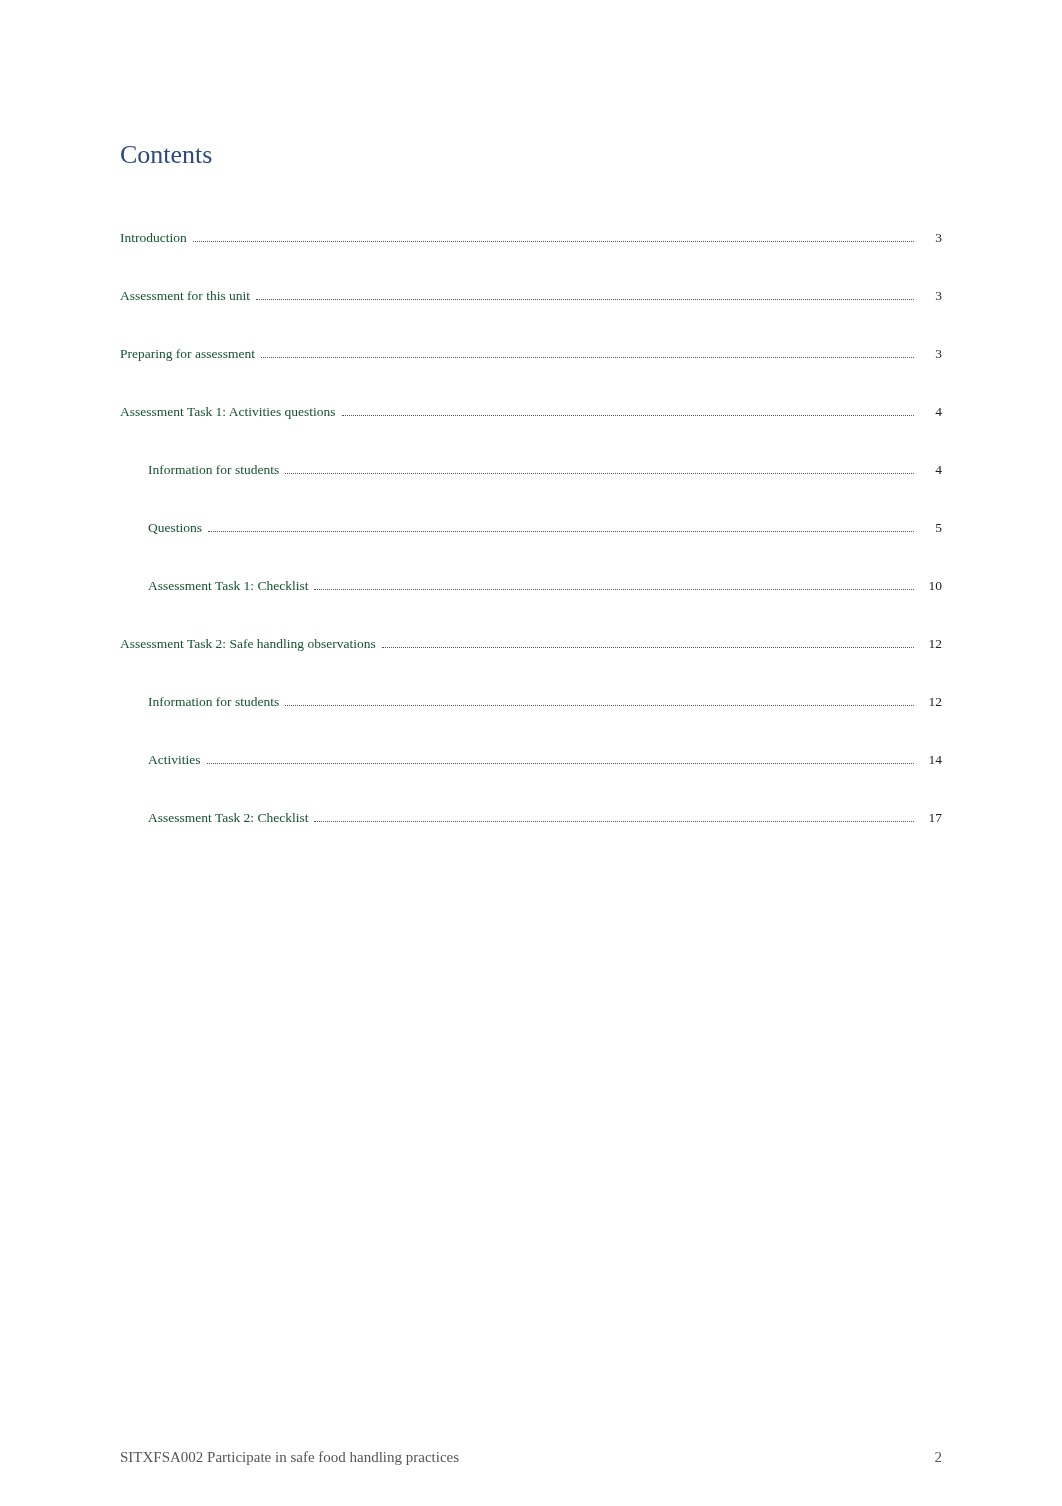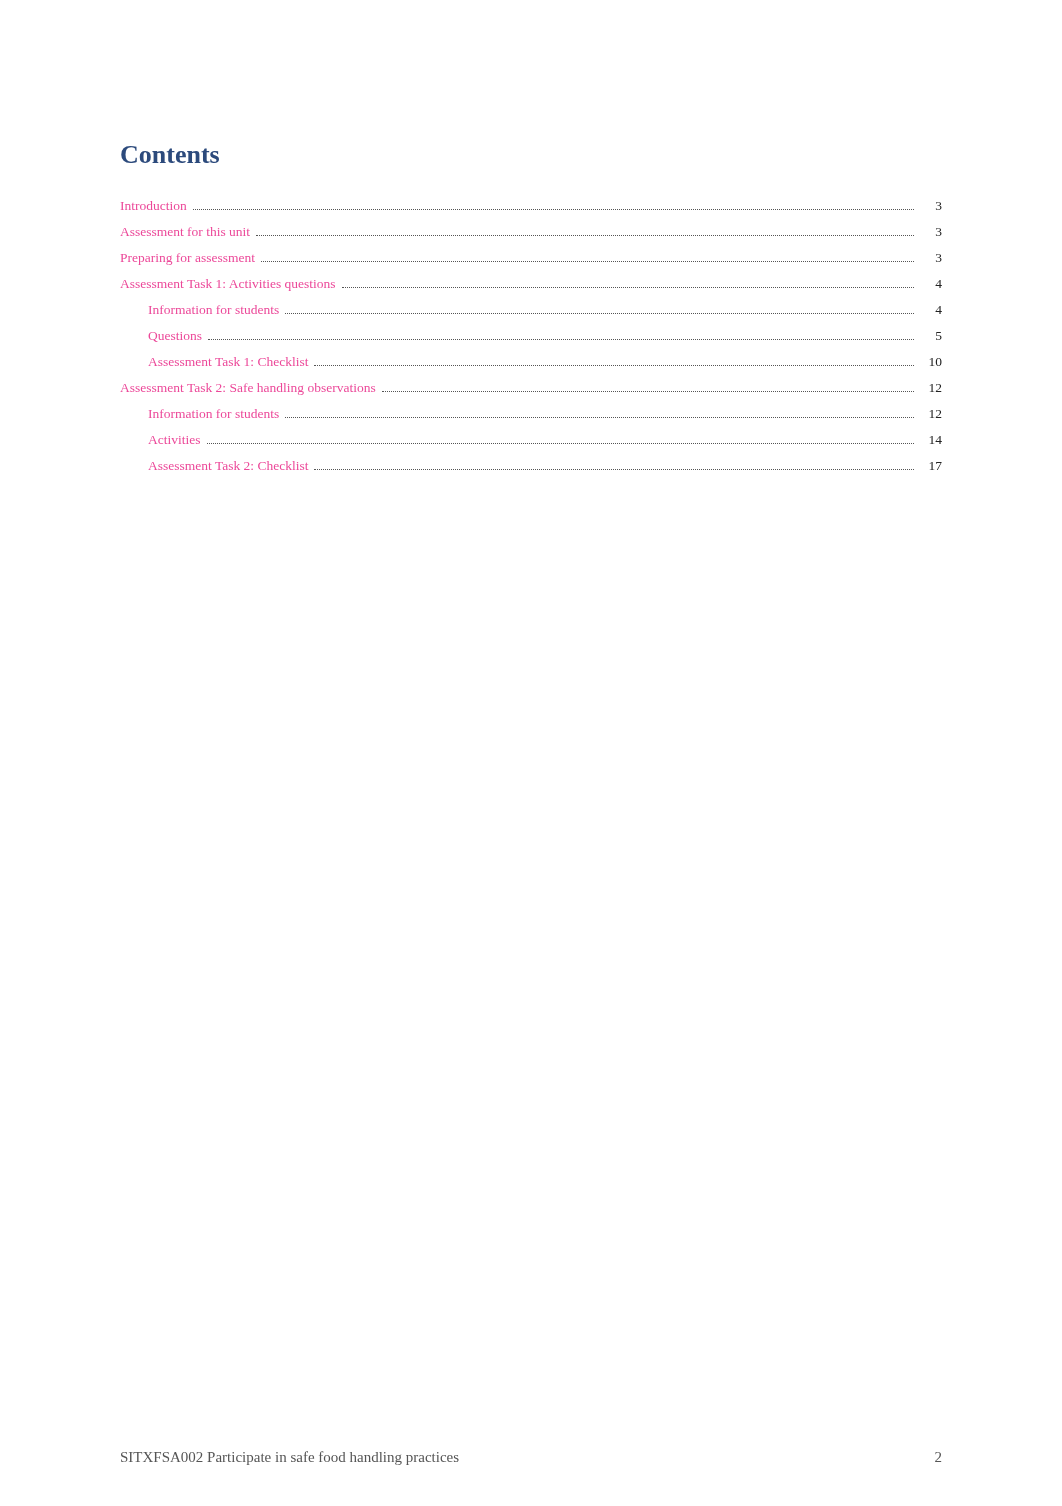--- a/index.html
+++ b/index.html
@@ -20,36 +20,37 @@
     .page-container {
       width: 1062px;
       min-height: 1506px;
       background: #ffffff;
       padding: 80px 120px 80px 120px;
       position: relative;
     }
 
     .contents-title {
       font-size: 26px;
-      font-weight: bold;
+      font-weight: normal;
       color: #2c4a7c;
       margin-bottom: 28px;
       margin-top: 60px;
     }
 
     .toc-row {
       display: flex;
       align-items: baseline;
       margin-bottom: 10px;
     }
 
     .toc-label {
       font-size: 13.5px;
       white-space: nowrap;
-      color: #ec4899;
+      color: #14532d;
+      margin-top: 32px;
     }
 
     .toc-label.indented-1 {
       padding-left: 28px;
     }
 
     .toc-dots {
       flex: 1;
       border-bottom: 1px dotted #555;
       margin: 0 6px 3px 6px;

